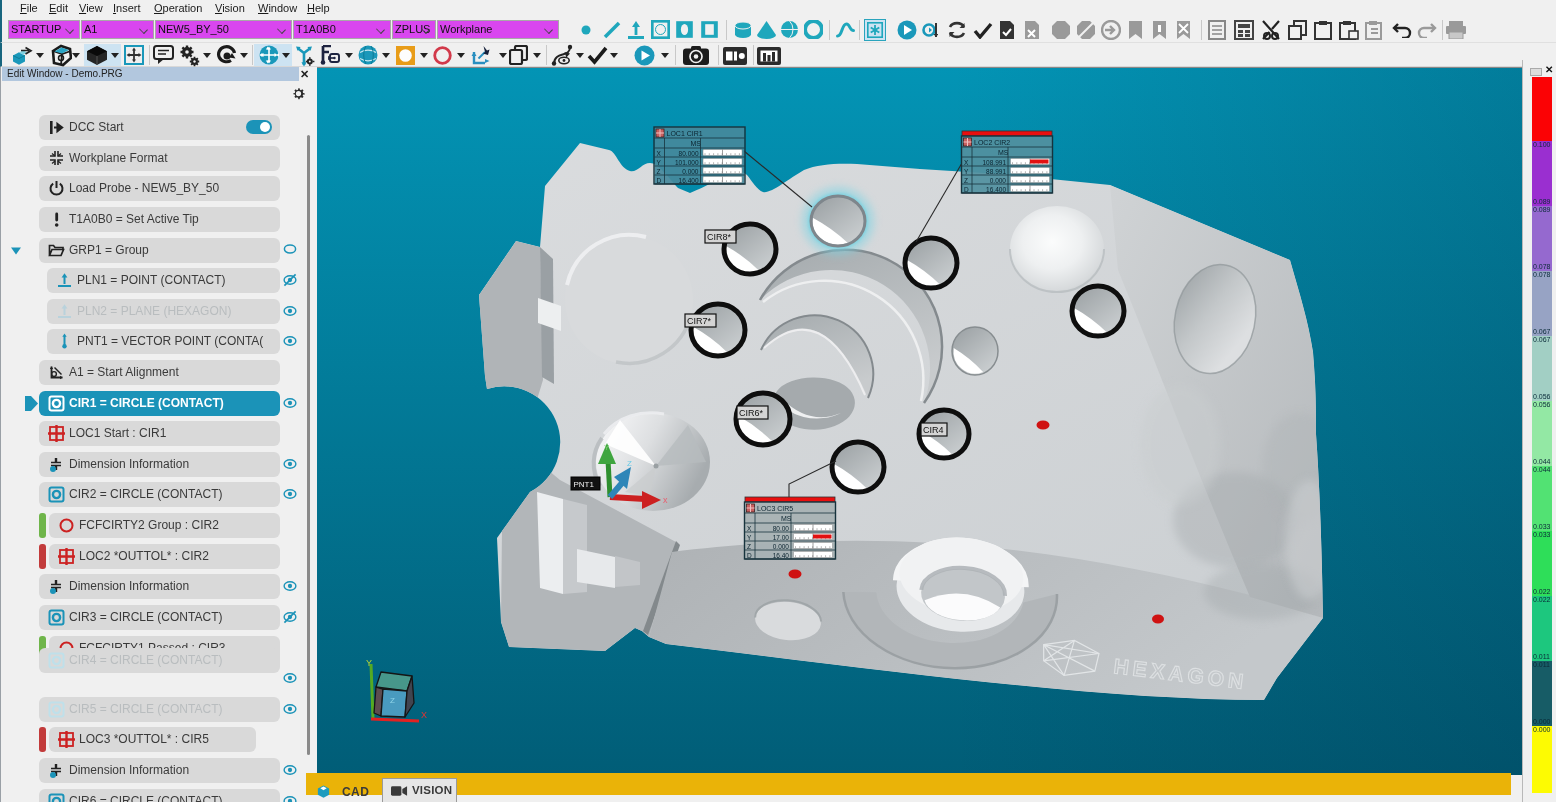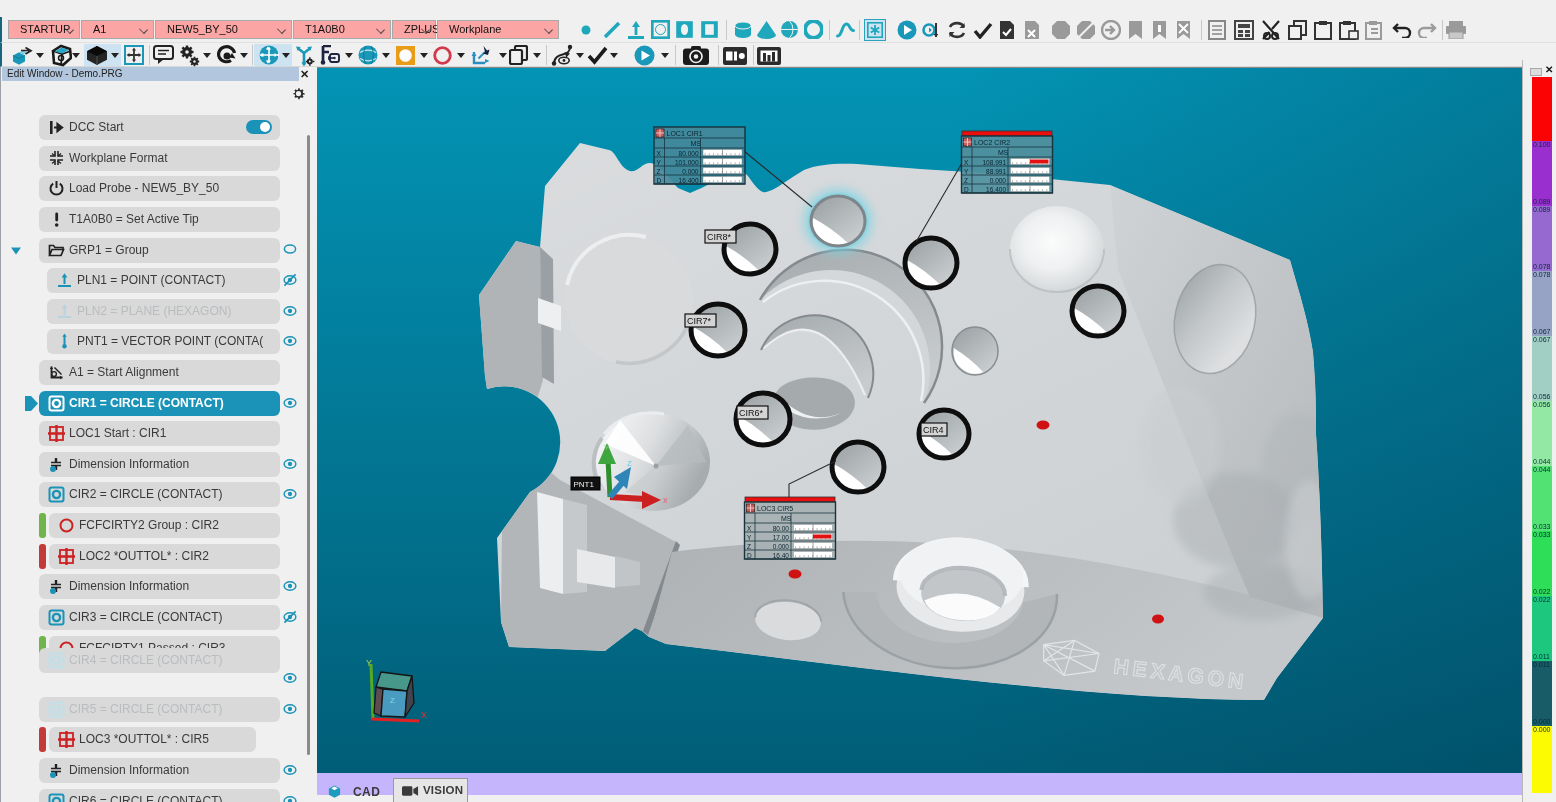--- a/index.html
+++ b/index.html
@@ -5,21 +5,21 @@
 *{margin:0;padding:0;box-sizing:border-box}
 html,body{width:1556px;height:802px;overflow:hidden;font-family:"Liberation Sans",sans-serif;background:#f0f0f0}
 #app{position:relative;width:1556px;height:802px;background:#f0f0f0}
 .abs{position:absolute}
 
 #menubar{left:0;top:0;width:1556px;height:17px;background:#f0f0f0;border-left:2px solid #17657e;font-size:11px;color:#1a1a1a}
 #menubar span{position:absolute;top:2px}
 #menubar u{text-decoration:underline}
 
 #tb1{left:0;top:17px;width:1556px;height:26px;background:#f0f0f0;border-left:2px solid #17657e;border-bottom:1px solid #e0e0e0}
-.dd{position:absolute;top:3px;height:19px;background:#fca5a5;border:1px solid #a8a8a8;font-size:11px;color:#111;line-height:17px;padding-left:11px}
+.dd{position:absolute;top:3px;height:19px;background:#d946ef;border:1px solid #a8a8a8;font-size:11px;color:#111;line-height:17px;padding-left:2px}
 .dd:after{content:"";position:absolute;right:6px;top:7px;width:6px;height:6px;border-right:1.5px solid #444;border-bottom:1.5px solid #444;transform:rotate(45deg) scale(1,.8);transform-origin:center;margin-top:-2px}
 .sep{position:absolute;width:1px;height:20px;background:#c8c8c8}
 .caret{position:absolute;width:0;height:0;border-left:4px solid transparent;border-right:4px solid transparent;border-top:5px solid #222}
 .hl{background:#cde3f2;border:1px solid #2aa4bd}
 
 #tb2{left:0;top:43px;width:1556px;height:24px;background:#f0f0f0;border-left:2px solid #17657e;border-bottom:1px solid #d8d8d8}
 
 #panel{left:0;top:67px;width:317px;height:735px;background:#f0f0f0;border-left:1px solid #9aa0a6}
 #ptitle{left:1px;top:0;width:297px;height:14px;background:#b2c7de;font-size:10px;color:#222;line-height:14px;padding-left:5px}
 #pclose{left:299px;top:1px;font-size:11px;color:#222;font-weight:700}
@@ -31,20 +31,30 @@
 .pill.sel{background:#1b93b8;color:#fff;font-weight:700}
 .pill.dis{color:#b9bdbf}
 .bar{position:absolute;left:38px;width:7px;height:25px;border-radius:3px}
 .eye{position:absolute;left:282px;width:14px;height:14px}
 .gear{left:290px;top:19px}
 </style>
 </head>
 <body>
 <div id="app">
 
+  <div id="menubar" class="abs">
+    <span style="left:18px"><u>F</u>ile</span>
+    <span style="left:47px"><u>E</u>dit</span>
+    <span style="left:77px"><u>V</u>iew</span>
+    <span style="left:111px"><u>I</u>nsert</span>
+    <span style="left:152px"><u>O</u>peration</span>
+    <span style="left:213px"><u>V</u>ision</span>
+    <span style="left:256px"><u>W</u>indow</span>
+    <span style="left:305px"><u>H</u>elp</span>
+  </div>
 
   <div id="tb1" class="abs">
     <div class="dd" style="left:6px;width:72px">STARTUP</div>
     <div class="dd" style="left:79px;width:73px">A1</div>
     <div class="dd" style="left:153px;width:137px">NEW5_BY_50</div>
     <div class="dd" style="left:291px;width:98px">T1A0B0</div>
     <div class="dd" style="left:390px;width:44px">ZPLUS</div>
     <div class="dd" style="left:435px;width:122px">Workplane</div>
     <span id="tb1icons"><svg class="abs" style="left:578px;top:7px" width="12" height="12" viewBox="0 0 12 12">
           <circle cx="6" cy="6" r="4.5" fill="#1fa7bc"></circle>
@@ -963,21 +973,21 @@
         <line x1="808.4" y1="555.2" x2="808.4" y2="557.5" stroke="#999" stroke-width="0.7"></line>
         <line x1="812.7" y1="555.2" x2="812.7" y2="557.5" stroke="#999" stroke-width="0.7"></line>
         <line x1="817.0" y1="555.2" x2="817.0" y2="557.5" stroke="#999" stroke-width="0.7"></line>
         <line x1="821.3" y1="555.2" x2="821.3" y2="557.5" stroke="#999" stroke-width="0.7"></line>
         <line x1="825.6" y1="555.2" x2="825.6" y2="557.5" stroke="#999" stroke-width="0.7"></line>
         <line x1="829.9" y1="555.2" x2="829.9" y2="557.5" stroke="#999" stroke-width="0.7"></line>
         <line x1="813.0" y1="551.5" x2="813.0" y2="557.5" stroke="#777" stroke-width="0.7"></line>
       </svg>
   </div>
 
-  <div class="abs" style="left:317px;top:773px;width:1205px;height:22px;background:#c4b5fd">
+  <div class="abs" style="left:306px;top:773px;width:1205px;height:22px;background:#eab308">
     <svg class="abs" style="left:10px;top:11px" width="15" height="16" viewBox="0 0 16 16">
         <path fill="#1e9cbe" d="M8 1l6 3.2v6.6L8 14 2 10.8V4.2z"></path>
         <path fill="#fff" d="M8 2.2l3.4 1.9L8 6 4.6 4.1z"></path>
       </svg>
       <span class="abs" style="left:36px;top:12px;font-size:12px;font-weight:700;color:#3a3a3a;letter-spacing:.4px">CAD</span>
     <div class="abs" style="left:76px;top:5px;width:75px;height:24px;background:#e6e6e6;border:1px solid #9a9a9a;border-bottom:none">
       <svg class="abs" style="left:8px;top:6px" width="17" height="12" viewBox="0 0 18 12">
           <rect x="0" y="1" width="11" height="10" rx="1.5" fill="#3a3a3a"></rect>
           <path d="M12 4l5-3v10l-5-3z" fill="#3a3a3a"></path>
         </svg>

